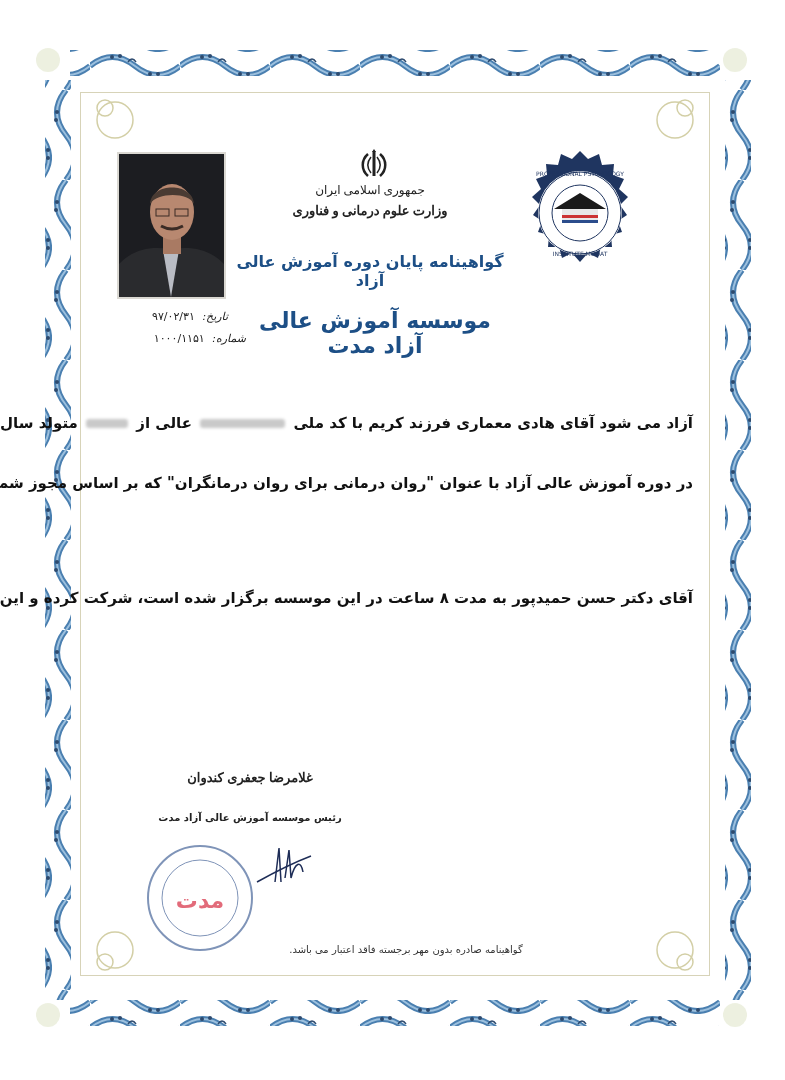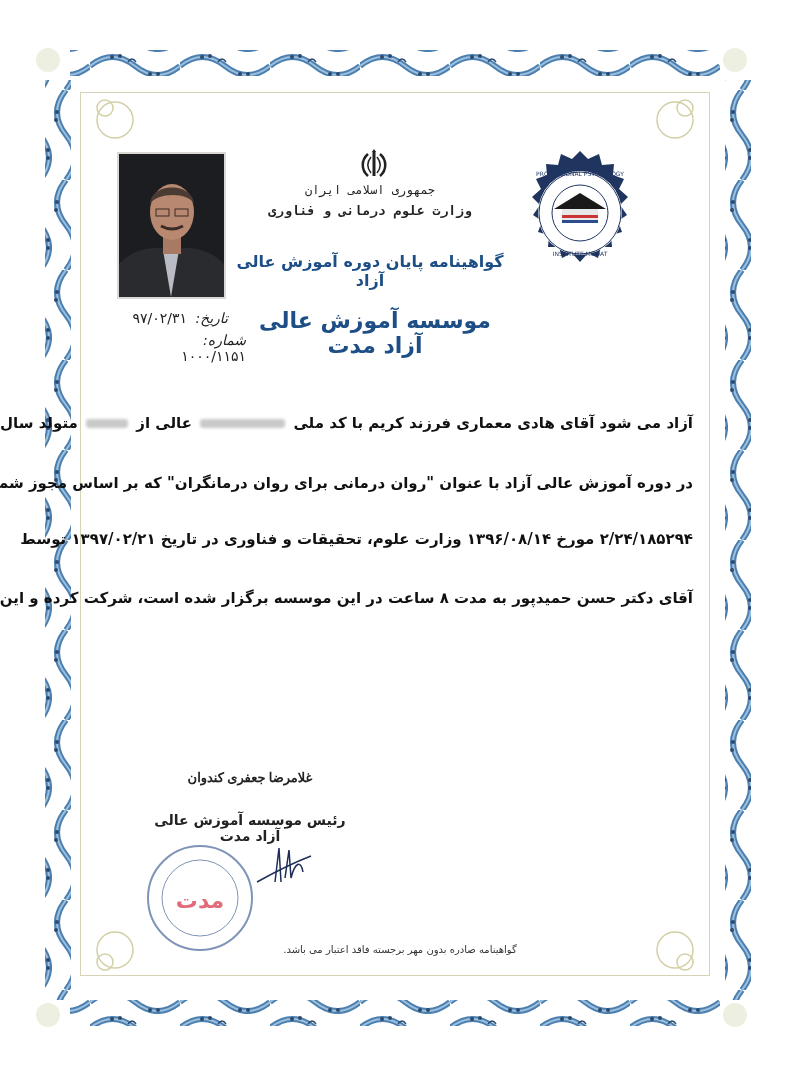--- a/index.html
+++ b/index.html
@@ -7,58 +7,58 @@
     width: 785px; height: 1080px; background: #ffffff; position: relative; overflow: hidden;
     font-family: "DejaVu Serif", serif;
   }
   .page { position: absolute; left: 0; top: 0; width: 785px; height: 1080px; }
   .border-svg { position: absolute; left: 0; top: 0; }
   .inner-frame {
     position: absolute; left: 80px; top: 92px; width: 628px; height: 882px;
     border: 1px solid #d7d3b8;
   }
   .emblem { position: absolute; left: 357px; top: 148px; width: 34px; height: 34px; }
-  .gov-line { position: absolute; text-align: center; direction: rtl; color: #222; font-family: Liberation Mono, monospace; }
+  .gov-line { position: absolute; text-align: center; direction: rtl; color: #222; font-family: Liberation Serif, serif; }
   .gov-1 { left: 290px; top: 183px; width: 160px; font-size: 12px; }
   .gov-2 { left: 260px; top: 203px; width: 220px; font-size: 13px; font-weight: bold; }
   .cert-title {
     position: absolute; left: 220px; top: 252px; width: 300px; text-align: center;
     direction: rtl; color: #1d4f86; font-size: 16px; font-weight: bold; font-family: "DejaVu Sans", sans-serif;
   }
   .cert-sub {
     position: absolute; left: 250px; top: 308px; width: 250px; text-align: center;
     direction: rtl; color: #1d4f86; font-size: 22px; font-weight: bold; font-family: "DejaVu Sans", sans-serif;
   }
   .photo {
     position: absolute; left: 117px; top: 152px; width: 105px; height: 143px;
     background: #1e1e20; border: 2px solid #dad8d2; overflow: hidden;
   }
-  .meta-line { position: absolute; direction: rtl; font-size: 14px; color: #222; font-family: "DejaVu Sans", sans-serif; }
+  .meta-line { position: absolute; direction: rtl; font-size: 11px; color: #222; font-family: "DejaVu Sans", sans-serif; }
   .meta-date { left: 118px; top: 310px; width: 110px; }
   .meta-num { left: 136px; top: 332px; width: 110px; }
   .meta-line .lbl { font-style: italic; margin-left: 4px; }
   .logo { position: absolute; left: 515px; top: 150px; width: 130px; height: 126px; }
   .body-text {
     position: absolute; direction: rtl; color: #111; font-size: 15px; font-weight: bold;
     font-family: "DejaVu Sans", sans-serif; white-space: nowrap;
   }
   .l1 { right: 92px; top: 414px; }
   .l2 { right: 92px; top: 474px; }
   .l3 { right: 92px; top: 530px; }
   .l4 { right: 92px; top: 589px; }
   .l5 { right: 92px; top: 653px; }
   .blur {
     display: inline-block; height: 9px; background: #c9c9c9; border-radius: 3px;
     vertical-align: middle; filter: blur(1.5px); margin: 0 3px;
   }
-  .sign-name { position: absolute; left: 150px; top: 770px; width: 200px; text-align: center; direction: rtl; font-size: 13px; font-weight: bold; color:#222; font-family: Liberation Serif, serif; }
-  .sign-title { position: absolute; left: 140px; top: 812px; width: 220px; text-align: center; direction: rtl; font-size: 14px; font-weight: bold; color:#222; font-family: "DejaVu Sans", sans-serif; }
+  .sign-name { position: absolute; left: 150px; top: 770px; width: 200px; text-align: center; direction: rtl; font-size: 13px; font-weight: bold; color:#222; font-family: Liberation Sans, sans-serif; }
+  .sign-title { position: absolute; left: 140px; top: 812px; width: 220px; text-align: center; direction: rtl; font-size: 10px; font-weight: bold; color:#222; font-family: "DejaVu Sans", sans-serif; }
   .stamp { position: absolute; left: 135px; top: 838px; width: 130px; height: 118px; }
   .signature { position: absolute; left: 255px; top: 842px; width: 60px; height: 48px; }
-  .footer-note { position: absolute; left: 250px; top: 944px; width: 300px; text-align: center; direction: rtl; font-size: 10px; color: #333; font-family: "DejaVu Sans", sans-serif; }
+  .footer-note { position: absolute; left: 256px; top: 944px; width: 300px; text-align: center; direction: rtl; font-size: 10px; color: #333; font-family: "DejaVu Sans", sans-serif; }
 </style>
 </head>
 <body>
 
 <div class="page">
 
   <svg class="border-svg" width="785" height="1080">
     <defs>
       <pattern id="wave-h" x="0" y="0" width="90" height="26" patternUnits="userSpaceOnUse">
         <path d="M0 14 C15 2, 30 2, 45 14 S75 26, 90 14" stroke="#4a7fb0" stroke-width="6" fill="none"></path>
@@ -157,21 +157,20 @@
 
   <div class="body-text l1">
     <span>آزاد می شود آقای هادی معماری فرزند کریم با کد ملی</span>
     <span class="blur" style="width:85px"></span>
     <span>عالی از</span>
     <span class="blur" style="width:42px"></span>
     <span>متولد سال</span>
     
   </div>
   <div class="body-text l2">در دوره آموزش عالی آزاد با عنوان "روان درمانی برای روان درمانگران" که بر اساس مجوز شماره</div>
-  <div class="body-text l3">۲/۲۴/۱۸۵۲۹۴ مورخ ۱۳۹۶/۰۸/۱۴ وزارت علوم، تحقیقات و فناوری در تاریخ ۱۳۹۷/۰۲/۲۱ توسط</div>
   <div class="body-text l4">آقای دکتر حسن حمیدپور به مدت ۸ ساعت در این موسسه برگزار شده است، شرکت کرده و این دوره را با</div>
 
   <div class="sign-name">غلامرضا جعفری کندوان</div>
   <div class="sign-title">رئیس موسسه آموزش عالی آزاد مدت</div>
 
   <svg class="stamp" viewBox="0 0 130 118">
     <circle cx="65" cy="60" r="52" fill="none" stroke="#7f94b8" stroke-width="2"></circle>
     <circle cx="65" cy="60" r="38" fill="none" stroke="#7f94b8" stroke-width="1"></circle>
     <text x="65" y="70" font-size="22" text-anchor="middle" fill="#e26b7a" font-weight="bold" font-family="DejaVu Sans, sans-serif">مدت</text>
   </svg>

